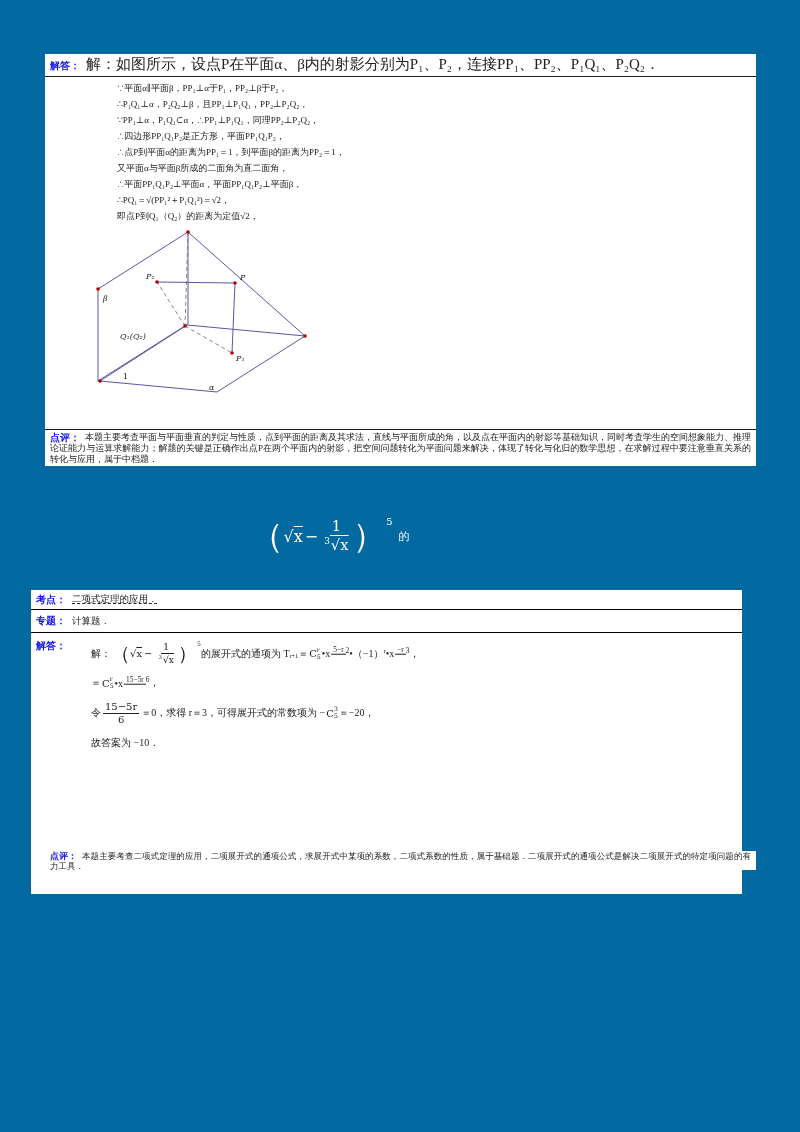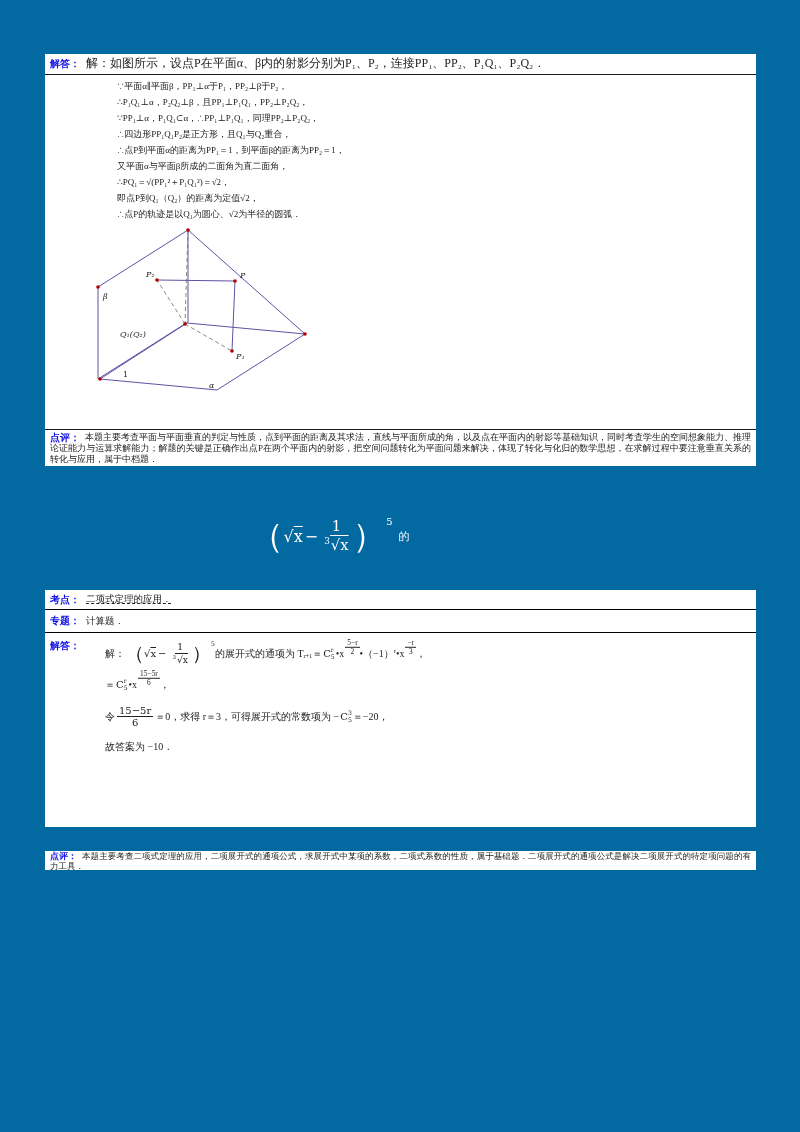--- a/index.html
+++ b/index.html
@@ -9,21 +9,21 @@
 
   .box { position:absolute; background:#fff; color:#222; }
 
   .blabel { color:#1414e6; font-weight:bold; font-size:10px; white-space:nowrap;
             font-family:"DejaVu Sans","Liberation Sans",sans-serif; }
 
   
   #box1 { left:45px; top:54px; width:711px; height:412px; }
   #box1 .hdr { display:flex; align-items:baseline; gap:6px; padding:1px 5px 2px 5px;
                border-bottom:1px solid #1a1a1a; }
-  #box1 .hdr .line1 { font-size:12px; color:#222; white-space:nowrap; overflow:hidden; }
+  #box1 .hdr .line1 { font-size:15px; color:#222; white-space:nowrap; overflow:hidden; }
   #box1 .sol-lines { margin:3px 0 0 72px; font-size:9px; line-height:16px; color:#222; }
   #box1 .diagram { margin:5px 0 0 50px; width:215px; height:165px; background:#fff; }
   #box1 .comment { position:absolute; left:0; right:0; bottom:0; height:37px;
                    border-top:1px solid #1a1a1a; padding:2px 5px; font-size:9px;
                    line-height:11px; color:#222; text-align:justify; }
   #box1 .comment .blabel { float:left; margin-right:5px; }
 
   
   #statement { position:absolute; left:250px; top:500px; height:72px; display:flex;
                align-items:center; color:#fff; font-size:16px; }
@@ -35,28 +35,28 @@
   .mop  { margin:0 2px; }
   .ol   { text-decoration:overline; }
   .frac { display:inline-flex; flex-direction:column; align-items:center; line-height:1.15;
           font-size:0.92em; margin:0 2px; }
   .frac .num { border-bottom:1px solid currentColor; padding:0 2px; display:block; }
   .frac .den { padding:0 2px; display:block; white-space:nowrap; }
   .ridx { font-size:0.6em; vertical-align:super; margin-right:1px; }
   .bexp { font-size:0.62em; align-self:flex-start; margin-top:-2px; }
   .cnk  { display:inline-flex; align-items:center; margin:0 1px; }
   .cnk .scr { display:inline-flex; flex-direction:column; font-size:0.62em; line-height:1.1; }
-  .expfrac { display:inline-flex; flex-direction:column; align-items:center; font-size:0.74em;
+  .expfrac { display:inline-flex; flex-direction:row; align-items:center; font-size:0.74em;
              line-height:1.1; transform:translateY(-36%); margin-left:1px; }
   .expfrac .num { border-bottom:1px solid currentColor; padding:0 2px; }
   .supr { font-size:0.66em; transform:translateY(-40%); }
   .tsub { font-size:0.62em; transform:translateY(25%); }
 
   
-  #box2 { left:45px; top:590px; width:711px; height:237px; }
+  #box2 { left:31px; top:590px; width:711px; height:304px; }
   .trow { display:flex; align-items:center; gap:6px; padding:0 5px; border-bottom:1px solid #000; }
   .trow .rcontent { font-size:9.5px; color:#222; }
   #row-kaodian { height:20px; }
   #row-kaodian .rcontent { text-decoration:underline; text-decoration-style:dashed; }
   #row-zhuanti { height:23px; }
   #row-fenxi { height:22px; }
   #row-jieda { position:relative; height:190px; }
   #row-jieda .blabel { position:absolute; top:6px; left:5px; }
   .sol2 { margin-left:55px; padding-top:9px; font-size:10px; color:#222; }
   .sline { display:flex; align-items:center; margin-bottom:11px; white-space:nowrap; }
@@ -80,26 +80,26 @@
   <section class="box" id="box1">
     <div class="hdr">
       <span class="blabel">解答：</span>
       <span class="line1">解：如图所示，设点P在平面α、β内的射影分别为P₁、P₂，连接PP₁、PP₂、P₁Q₁、P₂Q₂．</span>
     </div>
 
     <div class="sol-lines">
         <div class="sol-line">∵平面α∥平面β，PP₁⊥α于P₁，PP₂⊥β于P₂，</div>
         <div class="sol-line">∴P₁Q₁⊥α，P₂Q₂⊥β，且PP₁⊥P₁Q₁，PP₂⊥P₂Q₂，</div>
         <div class="sol-line">∵PP₁⊥α，P₁Q₁⊂α，∴PP₁⊥P₁Q₁，同理PP₂⊥P₂Q₂，</div>
-        <div class="sol-line">∴四边形PP₁Q₁P₂是正方形，且Q₁与Q₂重合，</div>
+        <div class="sol-line">∴四边形PP₁Q₁P₂是正方形，平面PP₁Q₁P₂，</div>
         <div class="sol-line">∴点P到平面α的距离为PP₁＝1，到平面β的距离为PP₂＝1，</div>
         <div class="sol-line">又平面α与平面β所成的二面角为直二面角，</div>
+        <div class="sol-line">∴平面PP₁Q₁P₂⊥平面α，平面PP₁Q₁P₂⊥平面β，</div>
         <div class="sol-line">∴PQ₁＝√(PP₁²＋P₁Q₁²)＝√2，</div>
         <div class="sol-line">即点P到Q₁（Q₂）的距离为定值√2，</div>
-        <div class="sol-line">∴点P的轨迹是以Q₁为圆心、√2为半径的圆弧．</div>
       </div>
 
     <div class="diagram">
       <svg class="diagram-svg" viewBox="0 0 215 165" width="215" height="165">
 
         <path d="M93,3 L3,60 L3,152 L93,95 Z" fill="none" stroke="#5d54a4" stroke-width="1"></path>
 
         <path d="M5,152 L92,96 L210,107 L122,163 Z" fill="none" stroke="#5d54a4" stroke-width="1"></path>
 
         <path d="M93,3 L210,107" fill="none" stroke="#5d54a4" stroke-width="1"></path>

